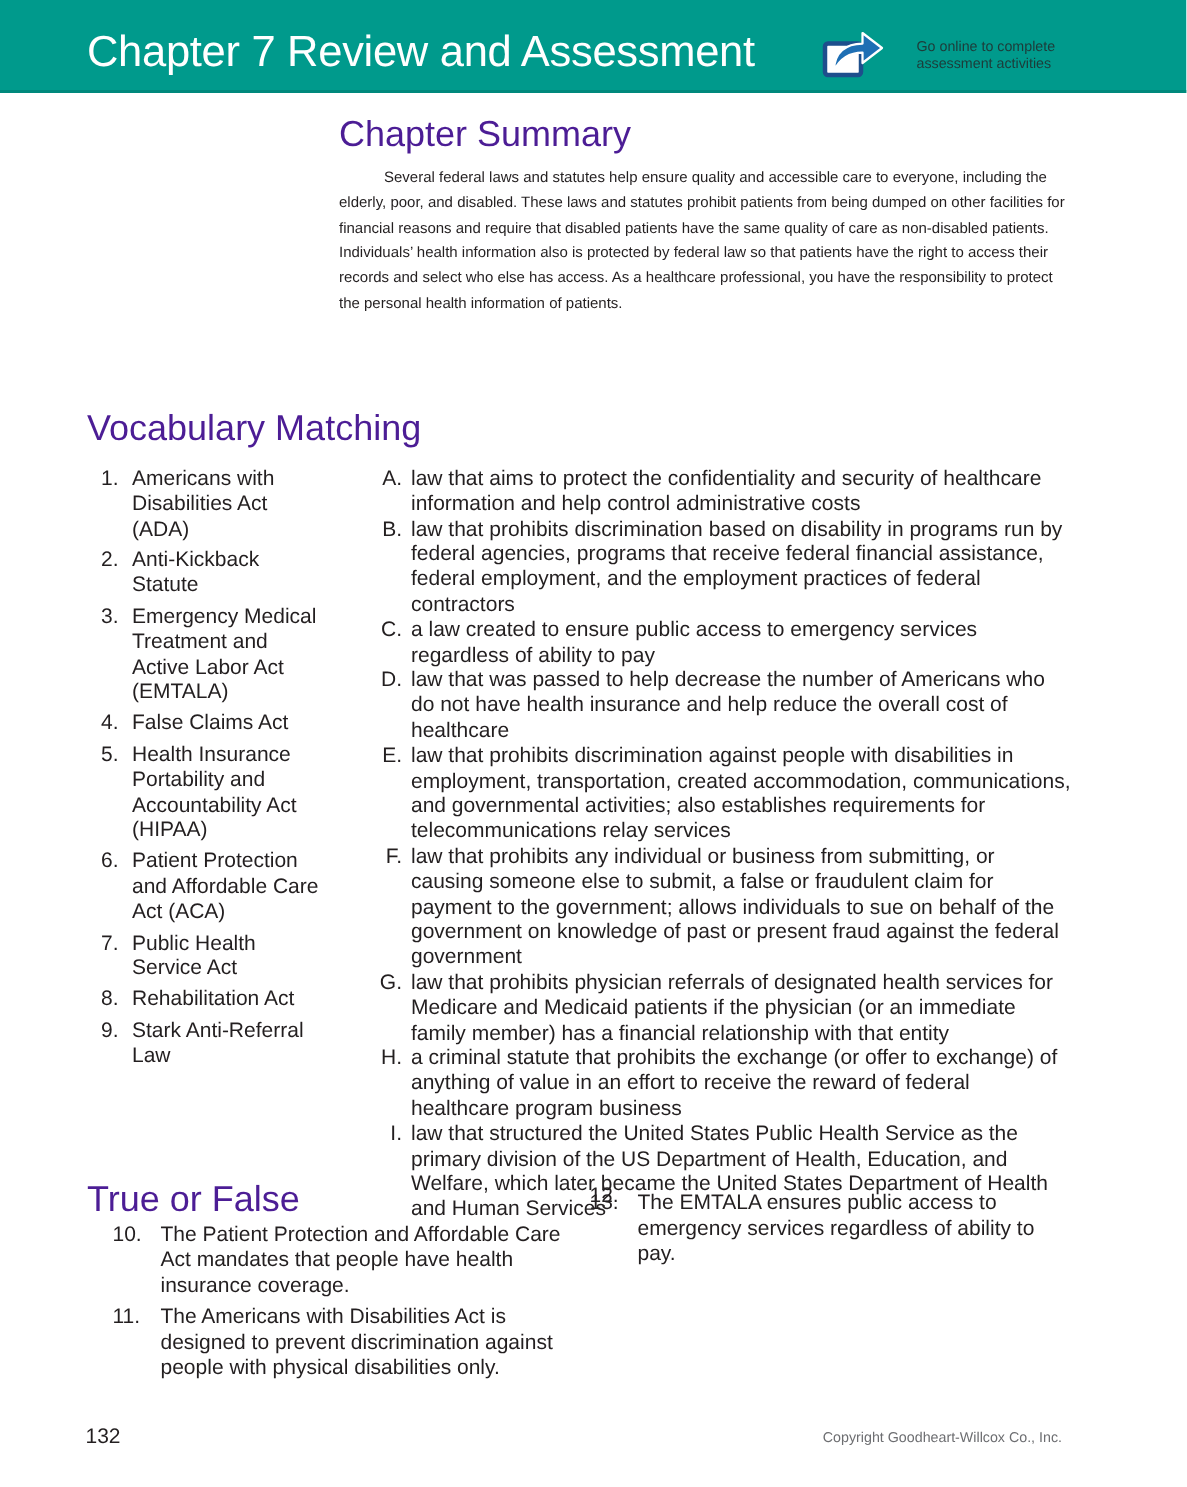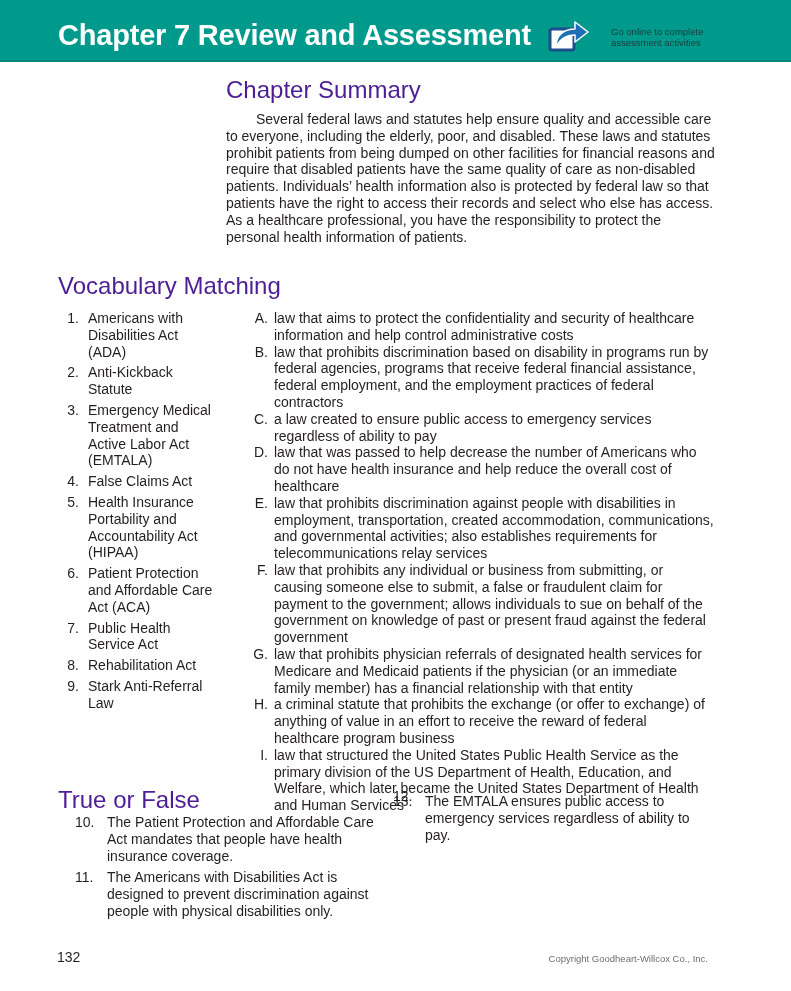--- a/index.html
+++ b/index.html
@@ -13,21 +13,21 @@
   .page { position: relative; width: 791px; height: 991px; }
 
   
   .header {
     position: absolute; left: 0; top: 0; width: 791px; height: 62px;
     background: #009a8c;
     border-bottom: 2px solid #00897c;
   }
   .header-title {
     position: absolute; left: 58px; top: 19px;
-    font-size: 29px; font-weight: bold; color: #ffffff;
+    font-size: 29px; font-weight: normal; color: #ffffff;
     letter-spacing: -0.2px;
     white-space: nowrap;
   }
   .online-icon {
     position: absolute; left: 548px; top: 17px; width: 42px; height: 36px;
   }
   .online-text {
     position: absolute; left: 599px; top: 26px;
     font-size: 9.5px; line-height: 11px; color: #1d3b39;
     width: 110px;
@@ -37,21 +37,21 @@
   
   .section-heading {
     position: absolute;
     font-size: 24px; color: #4c1d95; font-weight: normal;
     white-space: nowrap;
   }
 
   
   .summary {
     position: absolute; left: 226px; top: 111px; width: 490px;
-    font-size: 14px; line-height: 16.8px; color: #231f20;
+    font-size: 10px; line-height: 16.8px; color: #231f20;
     text-indent: 30px;
   }
 
   
   .list { position: absolute; list-style: none; }
   .list li {
     position: relative;
     font-size: 14px; line-height: 16.8px;
     margin-bottom: 4px;
   }

